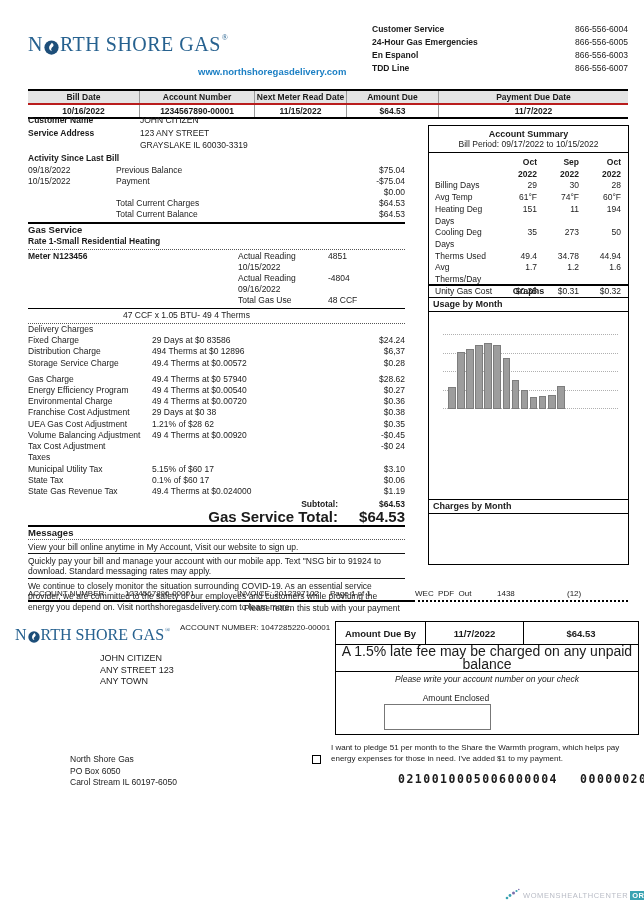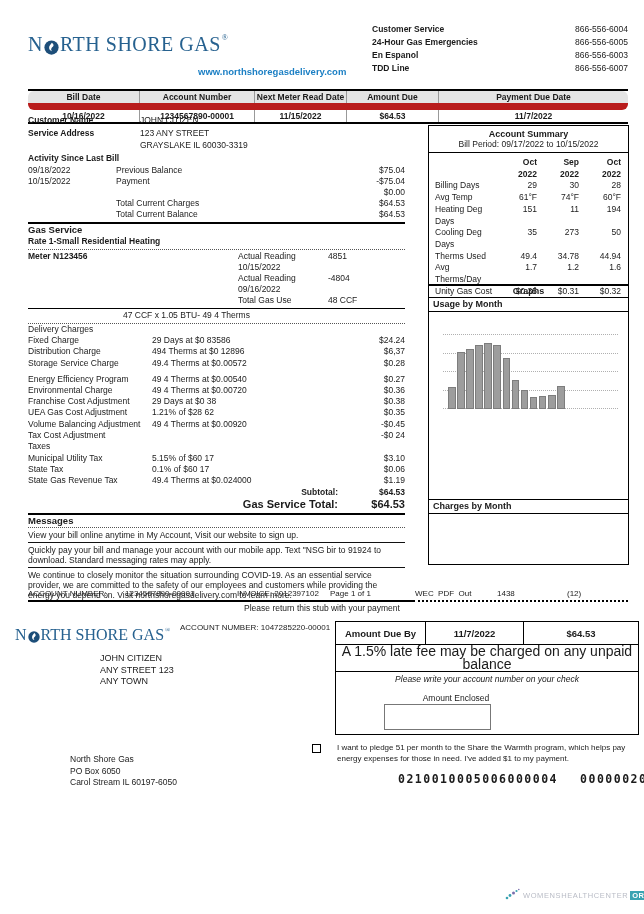--- a/index.html
+++ b/index.html
@@ -15,21 +15,21 @@
   .logo .reg { font-size:8px; position:relative; top:-7px; margin-left:1px; }
   .contact { position:absolute; left:372px; top:23px; width:256px; }
   .contact-row { display:flex; justify-content:space-between; line-height:13px; }
   .contact-row .c-label { font-weight:bold; }
   .website { position:absolute; left:198px; top:66px; font-size:9.5px; font-weight:bold; color:#1b7fc4; }
 
   
   .sumbar { position:absolute; left:28px; top:89px; width:600px;
             border-top:2px solid #000; border-bottom:2px solid #000; }
   .sumrow { display:flex; }
-  .sumrow.head { background:#e4e4e4; border-bottom:7px solid #b91c1c;border-radius:6px; }
+  .sumrow.head { background:#e4e4e4; border-bottom:2px solid #b91c1c; }
   .sumcell { text-align:center; line-height:12px; height:12px; font-weight:bold; border-right:1px solid #999; }
   .sumcell:last-child { border-right:none; }
   .w0{width:112px}.w1{width:115px}.w2{width:92px}.w3{width:92px}.w4{flex:1}
 
   
   .leftcol { position:absolute; left:28px; top:114px; width:377px; }
   .kv { display:flex; line-height:12.5px; }
   .kv .k { width:112px; font-weight:bold; }
   .act-title { font-weight:bold; line-height:13px; }
   .arow { display:flex; line-height:11px;justify-content:flex-end; }
@@ -47,21 +47,21 @@
   .reading-row .rv { width:52px; text-align:left; }
   .conversion { text-align:center; padding:1px 60px 2px 0; border-bottom:1px dotted #555; line-height:11px; }
   .sec-label { line-height:11.7px; }
   .crow { display:flex; line-height:11.2px; }
   .crow .cl { width:124px; flex:none; }
   .crow .cc { flex:1; }
   .crow .ca { width:62px; text-align:right; }
   .group-gap { height:5px; }
   .subrow { display:flex; justify-content:flex-end; line-height:12px; font-weight:bold; }
   .subrow .sa { width:67px; text-align:right; }
-  .total-row { font-size:11px; line-height:13px; }
+  .total-row { font-size:15px; line-height:13px; }
   .totals-divider { border-top:2px solid #000; margin-top:2px; }
   .msg-title { font-weight:bold; font-size:9.5px; line-height:12px; border-bottom:1px dotted #555; }
   .msg { line-height:10.2px; padding:2px 0 1.5px; border-bottom:1.3px solid #111; }
   .msg:last-child { border-bottom:none; }
 
   
   .acct-box { position:absolute; left:428px; top:125px; width:201px; height:160px; border:1.5px solid #000; }
   .acct-head { padding:3px 4px; border-bottom:1.5px solid #000; text-align:center; }
   .acct-title { font-weight:bold; font-size:9px; line-height:10px; }
   .acct-period { line-height:10px; }
@@ -95,21 +95,21 @@
   .pay-box { position:absolute; left:335px; top:621px; width:304px; height:114px; border:1.5px solid #000; }
   .pb-row1 { display:flex; height:23px; border-bottom:1.5px solid #000; font-weight:bold; font-size:9.5px; }
   .pb-cell { display:flex; align-items:center; justify-content:center; border-right:1.2px solid #000; }
   .pbc0{width:90px}.pbc1{width:98px}.pbc2{flex:1;border-right:none}
   .pb-late { font-size:14px; text-align:center; line-height:13px; border-bottom:1px solid #000; }
   .pb-check { font-style:italic; text-align:center; font-size:8.5px; line-height:15px; }
   .pb-enc-label { position:absolute; left:60px; top:71px; width:120px; text-align:center; }
   .pb-enc-box { position:absolute; left:48px; top:82px; width:107px; height:26px; border:1px solid #777; background:#fff; }
   .mail-addr { position:absolute; left:100px; top:653px; font-size:9px; line-height:11.5px; }
   .company-addr { position:absolute; left:70px; top:754px; font-size:8.5px; line-height:11.5px; }
-  .pledge { position:absolute; left:312px; top:743px; width:320px; display:flex; gap:16px; font-size:8px; line-height:10.5px; }
+  .pledge { position:absolute; left:312px; top:743px; width:320px; display:flex; gap:10px; font-size:8px; line-height:10.5px;align-items:flex-end; }
   .pledge-box { width:9px; height:9px; border:1.2px solid #000; flex:none; margin-top:1px; background:#fff; }
   .ocr { position:absolute; left:398px; top:772px; font-family:"DejaVu Sans Mono",monospace;
          font-weight:bold; font-size:11.5px; letter-spacing:1.5px; display:flex; gap:22px; white-space:pre; }
   .watermark { position:absolute; left:505px; top:888px; display:flex; align-items:center; gap:2px; }
   .wm-text { font-size:7.5px; color:#b9bcc6; letter-spacing:0.6px; }
   .wm-org { font-size:7.5px; color:#fff; background:#3aa3b2; padding:0 2px; font-weight:bold; letter-spacing:0.5px; }
 </style>
 </head>
 <body>
 
@@ -254,20 +254,25 @@
 
         <div class="crow">
           <span class="cl">Storage Service Charge</span>
           <span class="cc">49.4 Therms at $0.00572</span>
           <span class="ca">$0.28</span>
         </div>
       </div>
     <div class="group-gap"></div>
     <div>
 
+        <div class="crow">
+          <span class="cl">Gas Charge</span>
+          <span class="cc">49.4 Therms at $0 57940</span>
+          <span class="ca">$28.62</span>
+        </div>
 
         <div class="crow">
           <span class="cl">Energy Efficiency  Program</span>
           <span class="cc">49 4 Therms at $0.00540</span>
           <span class="ca">$0.27</span>
         </div>
 
         <div class="crow">
           <span class="cl">Environmental Charge</span>
           <span class="cc">49 4 Therms at $0.00720</span>

